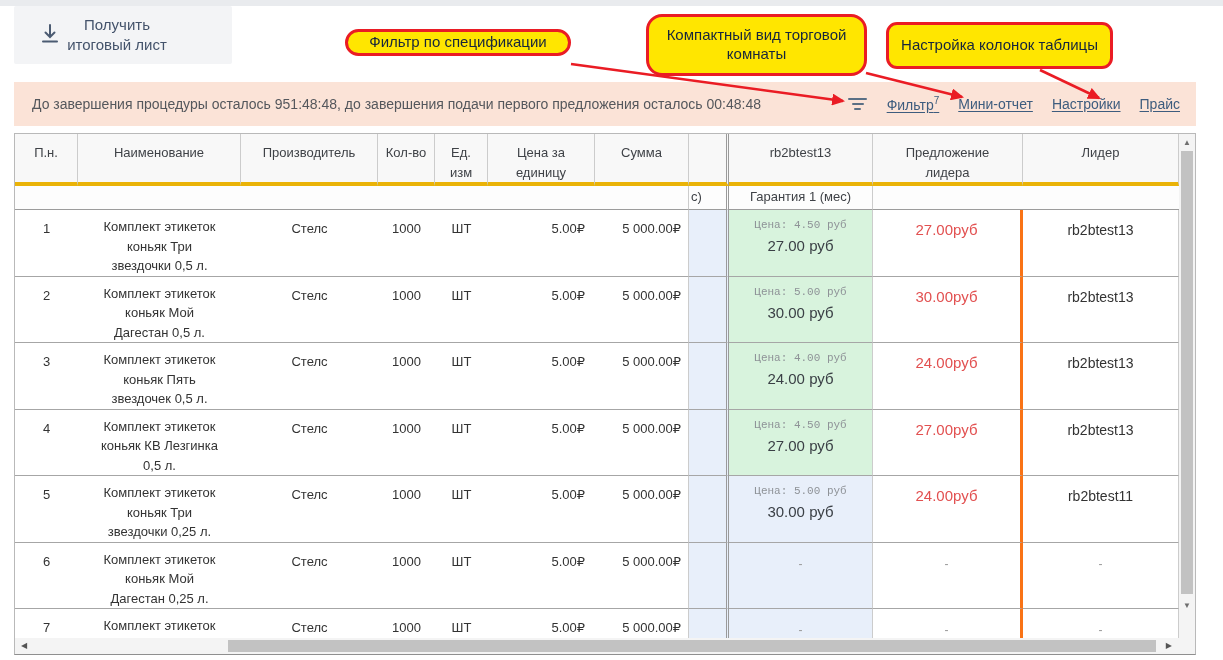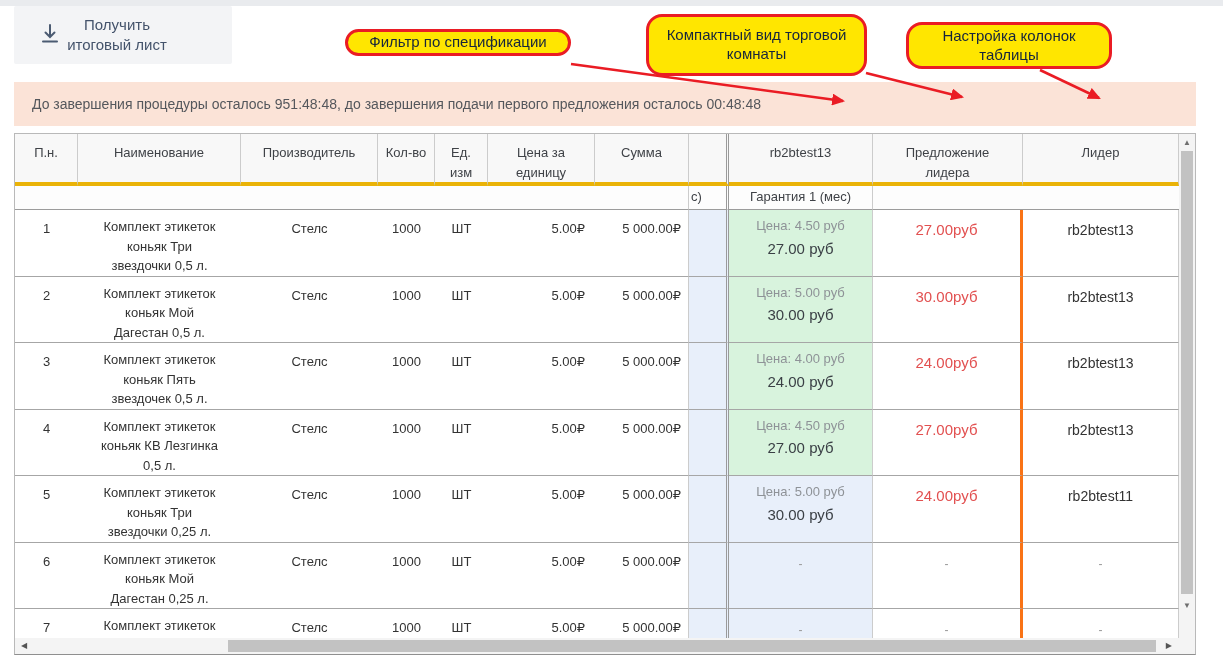--- a/index.html
+++ b/index.html
@@ -22,21 +22,21 @@
 
   
   .callout{
     position:absolute;background:#ffe600;border:3px solid #ea1c24;border-radius:16px;
     display:flex;align-items:center;justify-content:center;text-align:center;
     color:#16253c;font-size:15px;line-height:1.25;box-sizing:border-box;z-index:6;
     padding:4px 10px;
   }
   #callout1{left:345px;top:29px;width:226px;height:27px;}
   #callout2{left:646px;top:14px;width:221px;height:62px;}
-  #callout3{left:906px;top:22px;width:206px;height:47px;}
+  #callout3{left:886px;top:22px;width:227px;height:47px;border-radius:11px;}
   .arrows{position:absolute;left:0;top:0;width:1223px;height:660px;pointer-events:none;z-index:5;}
 
   
   .banner{
     position:absolute;left:14px;top:82px;width:1182px;height:44px;background:#fbe3d7;
     display:flex;align-items:center;box-sizing:border-box;padding:0 16px 0 18px;
   }
   .banner .countdown{font-size:14px;color:#54575c;}
   .banner .links{margin-left:auto;display:flex;align-items:center;gap:19px;}
   .banner a{color:#3d5c7e;font-size:14px;text-decoration:underline;text-underline-offset:2px;cursor:pointer;}
@@ -72,21 +72,21 @@
     height:64px;vertical-align:top;padding-top:10px;font-size:13px;color:#333333;
     text-align:center;border-bottom:1px solid #a6a6a6;box-sizing:border-box;line-height:1.45;
   }
   td.name{padding:7px 20px 0;line-height:1.5;}
   td.price{text-align:right;padding-right:10px;}
   td.sum{text-align:right;padding-right:7px;border-right:1px solid #cccccc;}
   td.gapcol{background:#e8effa;border-right:3px double #9a9a9a;}
   td.bid{padding-top:8px;border-right:1px solid #cccccc;}
   td.bid.green{background:#d8f3dd;}
   td.bid.blue{background:#e8effa;}
-  .bid-label{font-size:13px;color:#8e9297;line-height:1.3;}
+  .bid-label{font-size:11px;color:#8e9297;line-height:1.3;font-family:Liberation Mono, monospace;}
   .bid-value{font-size:15px;color:#3a3f45;margin-top:3px;}
   td.bid.empty .bid-value{font-size:12px;color:#9a9a9a;margin-top:5px;}
   td.offer{color:#e25050;font-size:15px;padding-top:9px;border-right:3px solid #f97316;}
   td.offer.empty,td.leadr.empty{color:#9a9a9a;font-size:12px;padding-top:13px;}
   td.leadr{font-size:14px;border-right:1px solid #cccccc;}
 
   
   .vscroll{position:absolute;right:0;top:0;bottom:16px;width:16px;background:#f4f4f4;}
   .vthumb{position:absolute;left:2px;right:2px;top:17px;bottom:44px;background:#c2c2c2;}
   .varr{position:absolute;left:0;width:16px;text-align:center;font-size:8px;color:#6f6f6f;cursor:pointer;}
@@ -129,20 +129,31 @@
       <polygon points="0 0, 5 2.3, 0 4.6" fill="#ea1c24"></polygon>
     </marker>
   </defs>
   <line x1="571" y1="64" x2="843" y2="101" stroke="#ea1c24" stroke-width="2.6" marker-end="url(#ah)"></line>
   <line x1="866" y1="73" x2="962" y2="97" stroke="#ea1c24" stroke-width="2.6" marker-end="url(#ah)"></line>
   <line x1="1040" y1="70" x2="1099" y2="98" stroke="#ea1c24" stroke-width="2.6" marker-end="url(#ah)"></line>
 </svg>
 
 <div class="banner">
   <span class="countdown">До завершения процедуры осталось 951:48:48, до завершения подачи первого предложения осталось 00:48:48</span>
+  <div class="links">
+    <span class="filter-lines">
+        <i></i>
+        <i></i>
+        <i></i>
+      </span>
+    <a><span>Фильтр</span><sup>7</sup></a>
+    <a><span>Мини-отчет</span></a>
+    <a><span>Настройки</span></a>
+    <a><span>Прайс</span></a>
+  </div>
 </div>
 
 <div class="tbl-wrap">
   <div class="tbl-viewport">
     <table>
       <colgroup>
         <col style="width:63px">
           <col style="width:163px">
           <col style="width:137px">
           <col style="width:57px">

